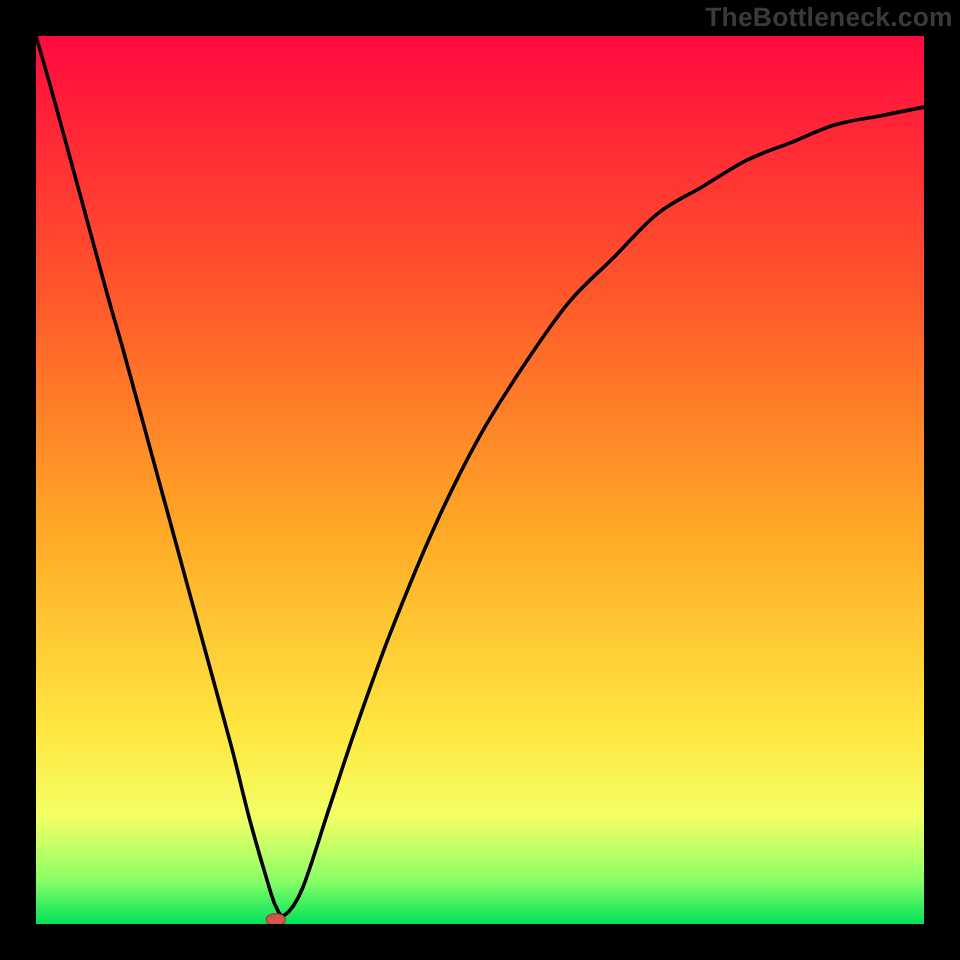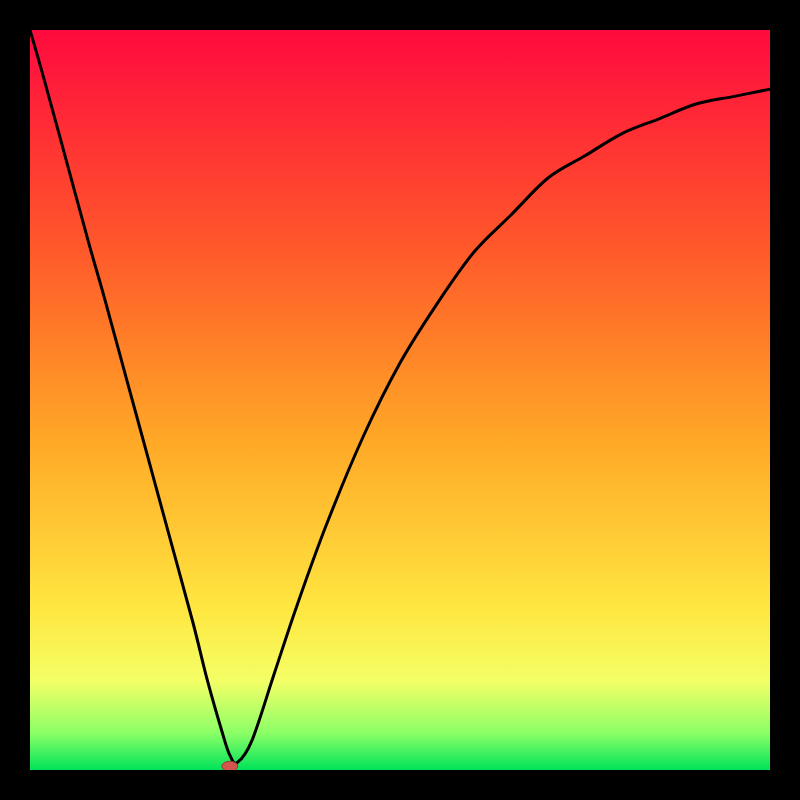--- a/index.html
+++ b/index.html
@@ -38,20 +38,21 @@
     width: 740px;
     height: 740px;
     display: block;
   }
 </style>
 </head>
 <body>
 
 <div class="frame">
 
+  <div class="watermark">TheBottleneck.com</div>
 
   <div class="plot">
     <svg viewBox="0 0 740 740">
       <defs>
         <linearGradient id="bg-grad" x1="0" y1="0" x2="0" y2="1">
 
         <stop offset="0%" stop-color="#ff0a3e"></stop>
             <stop offset="30%" stop-color="#ff5a2a"></stop>
             <stop offset="55%" stop-color="#ffa726"></stop>
             <stop offset="78%" stop-color="#ffe640"></stop>

